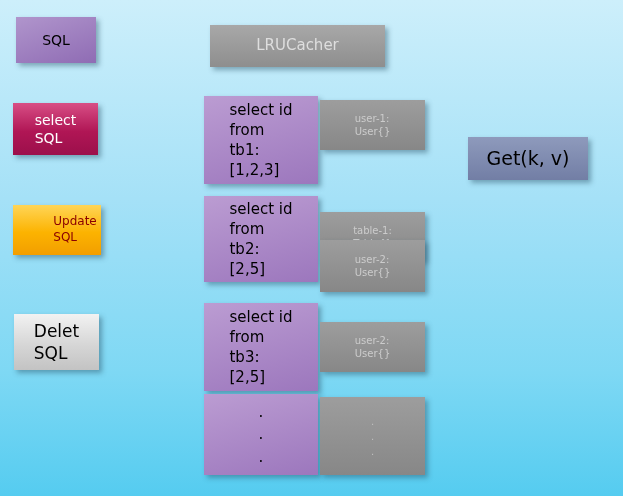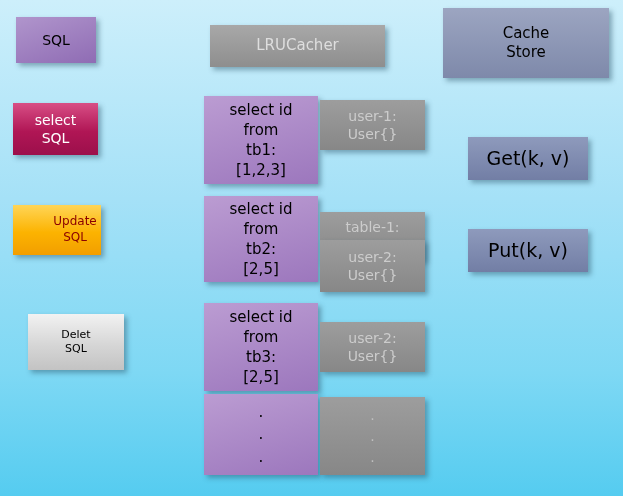--- a/index.html
+++ b/index.html
@@ -13,55 +13,55 @@
     width: 623px;
     height: 496px;
     overflow: hidden;
     background: linear-gradient(180deg, #cdeffb 0%, #a5e1f7 40%, #7ed8f4 75%, #55ccf0 100%);
   }
   .box {
     position: absolute;
     display: flex;
     align-items: center;
     justify-content: center;
-    text-align: center;
+    text-align: left;
     white-space: pre-line;
     color: #000;
     box-shadow: 3px 3px 5px rgba(40, 80, 100, 0.45);
     line-height: 1.3;
   }
   
   .sql-box      { left: 16px;  top: 17px;  width: 80px;  height: 46px;
                   background: linear-gradient(160deg, #b095cc 0%, #8f6cb4 100%); font-size: 14px; }
   .select-sql   { left: 13px;  top: 103px; width: 85px;  height: 52px;
                   background: linear-gradient(180deg, #d84e85 0%, #b01655 55%, #9c0f4b 100%);
                   color: #ffffff; font-size: 14px; }
   .update-sql   { left: 13px;  top: 205px; width: 88px;  height: 50px;
                   background: linear-gradient(180deg, #ffd557 0%, #fcb300 55%, #f29e00 100%);
                   color: #8b0000; font-size: 12px; padding-left: 36px; }
-  .delete-sql   { left: 14px;  top: 314px; width: 96px;  height: 56px;
+  .delete-sql   { left: 14px;  top: 314px; width: 85px;  height: 56px;
                   background: linear-gradient(180deg, #f2f2f2 0%, #d6d6d6 55%, #c3c3c3 100%);
-                  font-size: 11px; margin-left: 14px; }
+                  font-size: 17px; }
   
   .lru          { left: 210px; top: 25px;  width: 175px; height: 42px;
                   background: linear-gradient(180deg, #a8a8a8 0%, #8e8e8e 100%);
                   color: #dedede; font-size: 15px; }
   .q1, .q2, .q3, .qdots {
                   left: 204px; width: 114px;
                   background: linear-gradient(165deg, #bb9cd2 0%, #9c77bd 100%);
                   font-size: 15px; line-height: 1.35; }
   .q1    { top: 96px;  height: 88px; }
   .q2    { top: 196px; height: 86px; }
   .q3    { top: 303px; height: 88px; }
   .qdots { top: 394px; height: 81px; line-height: 1.5; }
   
   .e1, .e2, .e3, .e4, .edots {
                   left: 320px; width: 105px;
                   background: linear-gradient(180deg, #9d9d9d 0%, #878787 100%);
-                  color: #cccccc; font-size: 14px; }
+                  color: #cccccc; font-size: 10px; }
   .e1    { top: 100px; height: 50px; }
   .e2    { top: 172px; height: 49px; margin-top: 40px; }
   .e3    { top: 240px; height: 52px; }
   .e4    { top: 322px; height: 50px; }
   .edots { top: 397px; height: 78px; line-height: 1.5; color: #bfbfbf; }
   
   .cache-store  { left: 443px; top: 8px;   width: 166px; height: 70px;
                   background: linear-gradient(180deg, #9ca5c1 0%, #828da e 100%);
                   background: linear-gradient(180deg, #9ca5c1 0%, #7e89aa 100%);
                   font-size: 15px; }
@@ -109,18 +109,15 @@
   <div class="box e2">table-1:
 Table{}</div>
   <div class="box e3">user-2:
 User{}</div>
   <div class="box e4">user-2:
 User{}</div>
   <div class="box edots">.
 .
 .</div>
 
-  <div class="box cache-store">Cache
-Store</div>
   <div class="box op1">Get(k, v)</div>
-  <div class="box op2">Put(k, v)</div>
 
 </div>
 
 </body></html>

